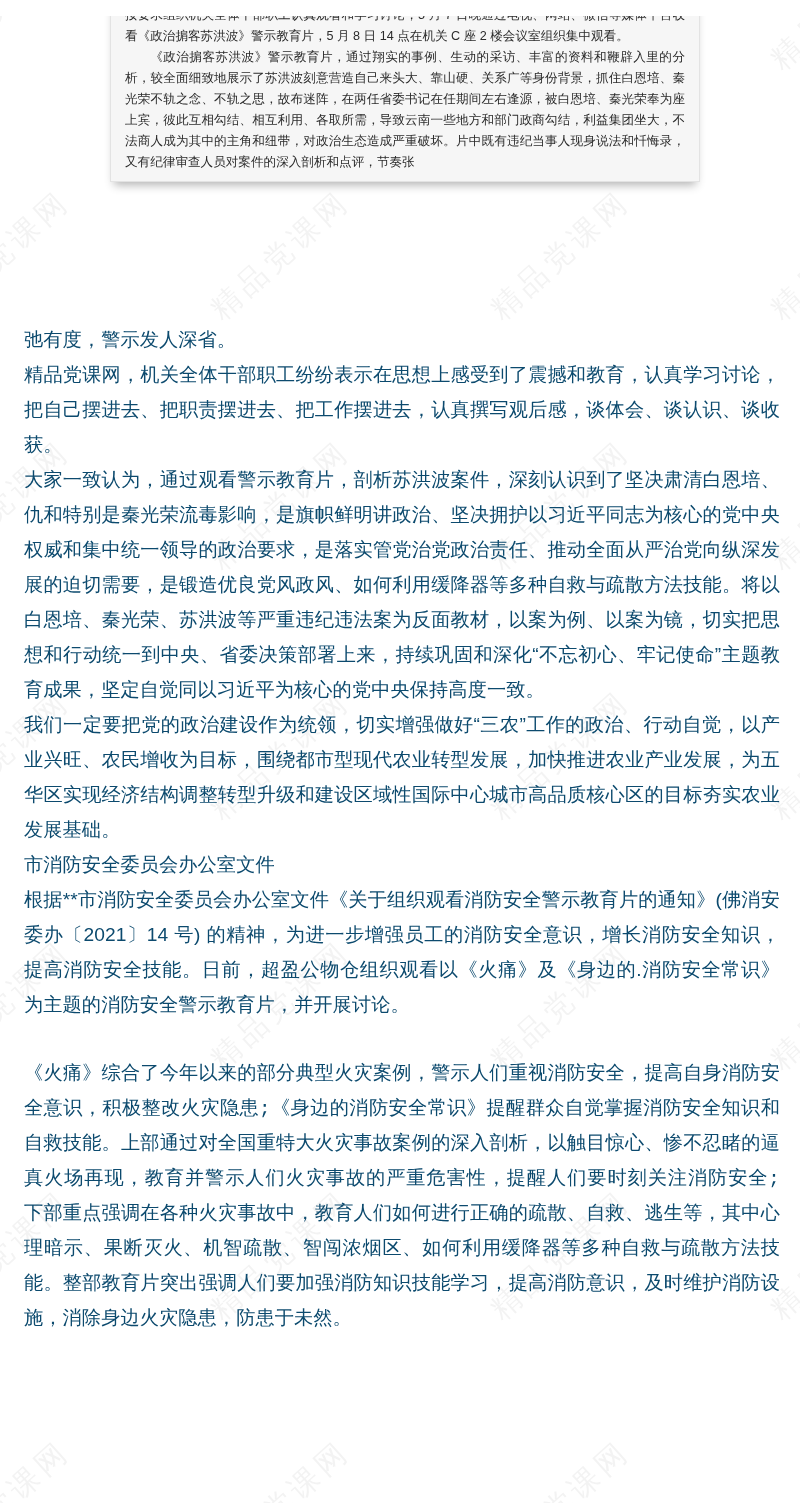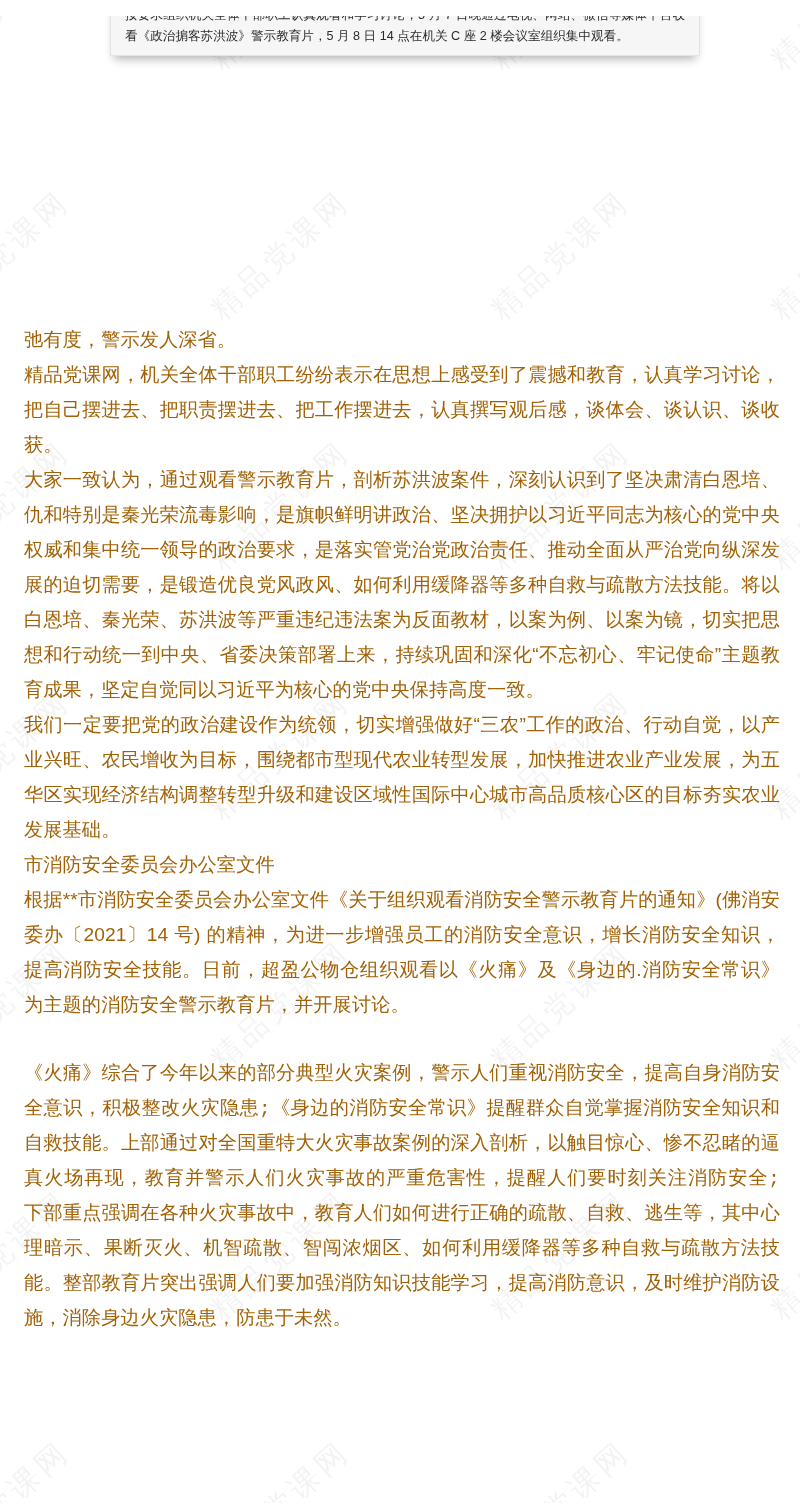--- a/index.html
+++ b/index.html
@@ -99,21 +99,21 @@
     position: absolute;
     left: 24px;
     top: 322px;
     width: 756px;
     z-index: 3;
   }
   .body-text p {
     margin: 0;
     font-size: 19.2px;
     line-height: 35px;
-    color: #a16207;
+    color: #0c4a6e;
     text-align: justify;
     text-justify: inter-ideograph;
     word-break: break-all;
     letter-spacing: 0.1px;
   }
   .body-text p.gap-before {
     margin-top: 35px;
     font-family: Liberation Mono, monospace;
   }
 </style>
@@ -151,20 +151,21 @@
         <div class="wm">精品党课网</div>
         <div class="wm">精品党课网</div>
         <div class="wm">精品党课网</div>
         <div class="wm">精品党课网</div>
       </div>
   </div>
 
   <div class="quote-card-wrap">
     <div class="quote-card">
       <p class="indent">根据区委办《关于认真组织观看&lt;政治掮客苏洪波&gt;警示教育片的通知》要求，五华区农业农村局按要求组织机关全体干部职工认真观看和学习讨论，5 月 7 日晚通过电视、网站、微信等媒体平台收看《政治掮客苏洪波》警示教育片，5 月 8 日 14 点在机关 C 座 2 楼会议室组织集中观看。</p>
+      <p class="indent">《政治掮客苏洪波》警示教育片，通过翔实的事例、生动的采访、丰富的资料和鞭辟入里的分析，较全面细致地展示了苏洪波刻意营造自己来头大、靠山硬、关系广等身份背景，抓住白恩培、秦光荣不轨之念、不轨之思，故布迷阵，在两任省委书记在任期间左右逢源，被白恩培、秦光荣奉为座上宾，彼此互相勾结、相互利用、各取所需，导致云南一些地方和部门政商勾结，利益集团坐大，不法商人成为其中的主角和纽带，对政治生态造成严重破坏。片中既有违纪当事人现身说法和忏悔录，又有纪律审查人员对案件的深入剖析和点评，节奏张</p>
     </div>
   </div>
   <div class="quote-clip"></div>
 
   <div class="body-text" id="body-text">
       <p>弛有度，警示发人深省。</p>
       <p>精品党课网，机关全体干部职工纷纷表示在思想上感受到了震撼和教育，认真学习讨论，把自己摆进去、把职责摆进去、把工作摆进去，认真撰写观后感，谈体会、谈认识、谈收获。</p>
       <p>大家一致认为，通过观看警示教育片，剖析苏洪波案件，深刻认识到了坚决肃清白恩培、仇和特别是秦光荣流毒影响，是旗帜鲜明讲政治、坚决拥护以习近平同志为核心的党中央权威和集中统一领导的政治要求，是落实管党治党政治责任、推动全面从严治党向纵深发展的迫切需要，是锻造优良党风政风、如何利用缓降器等多种自救与疏散方法技能。将以白恩培、秦光荣、苏洪波等严重违纪违法案为反面教材，以案为例、以案为镜，切实把思想和行动统一到中央、省委决策部署上来，持续巩固和深化“不忘初心、牢记使命”主题教育成果，坚定自觉同以习近平为核心的党中央保持高度一致。</p>
       <p>我们一定要把党的政治建设作为统领，切实增强做好“三农”工作的政治、行动自觉，以产业兴旺、农民增收为目标，围绕都市型现代农业转型发展，加快推进农业产业发展，为五华区实现经济结构调整转型升级和建设区域性国际中心城市高品质核心区的目标夯实农业发展基础。</p>
       <p>市消防安全委员会办公室文件</p>

